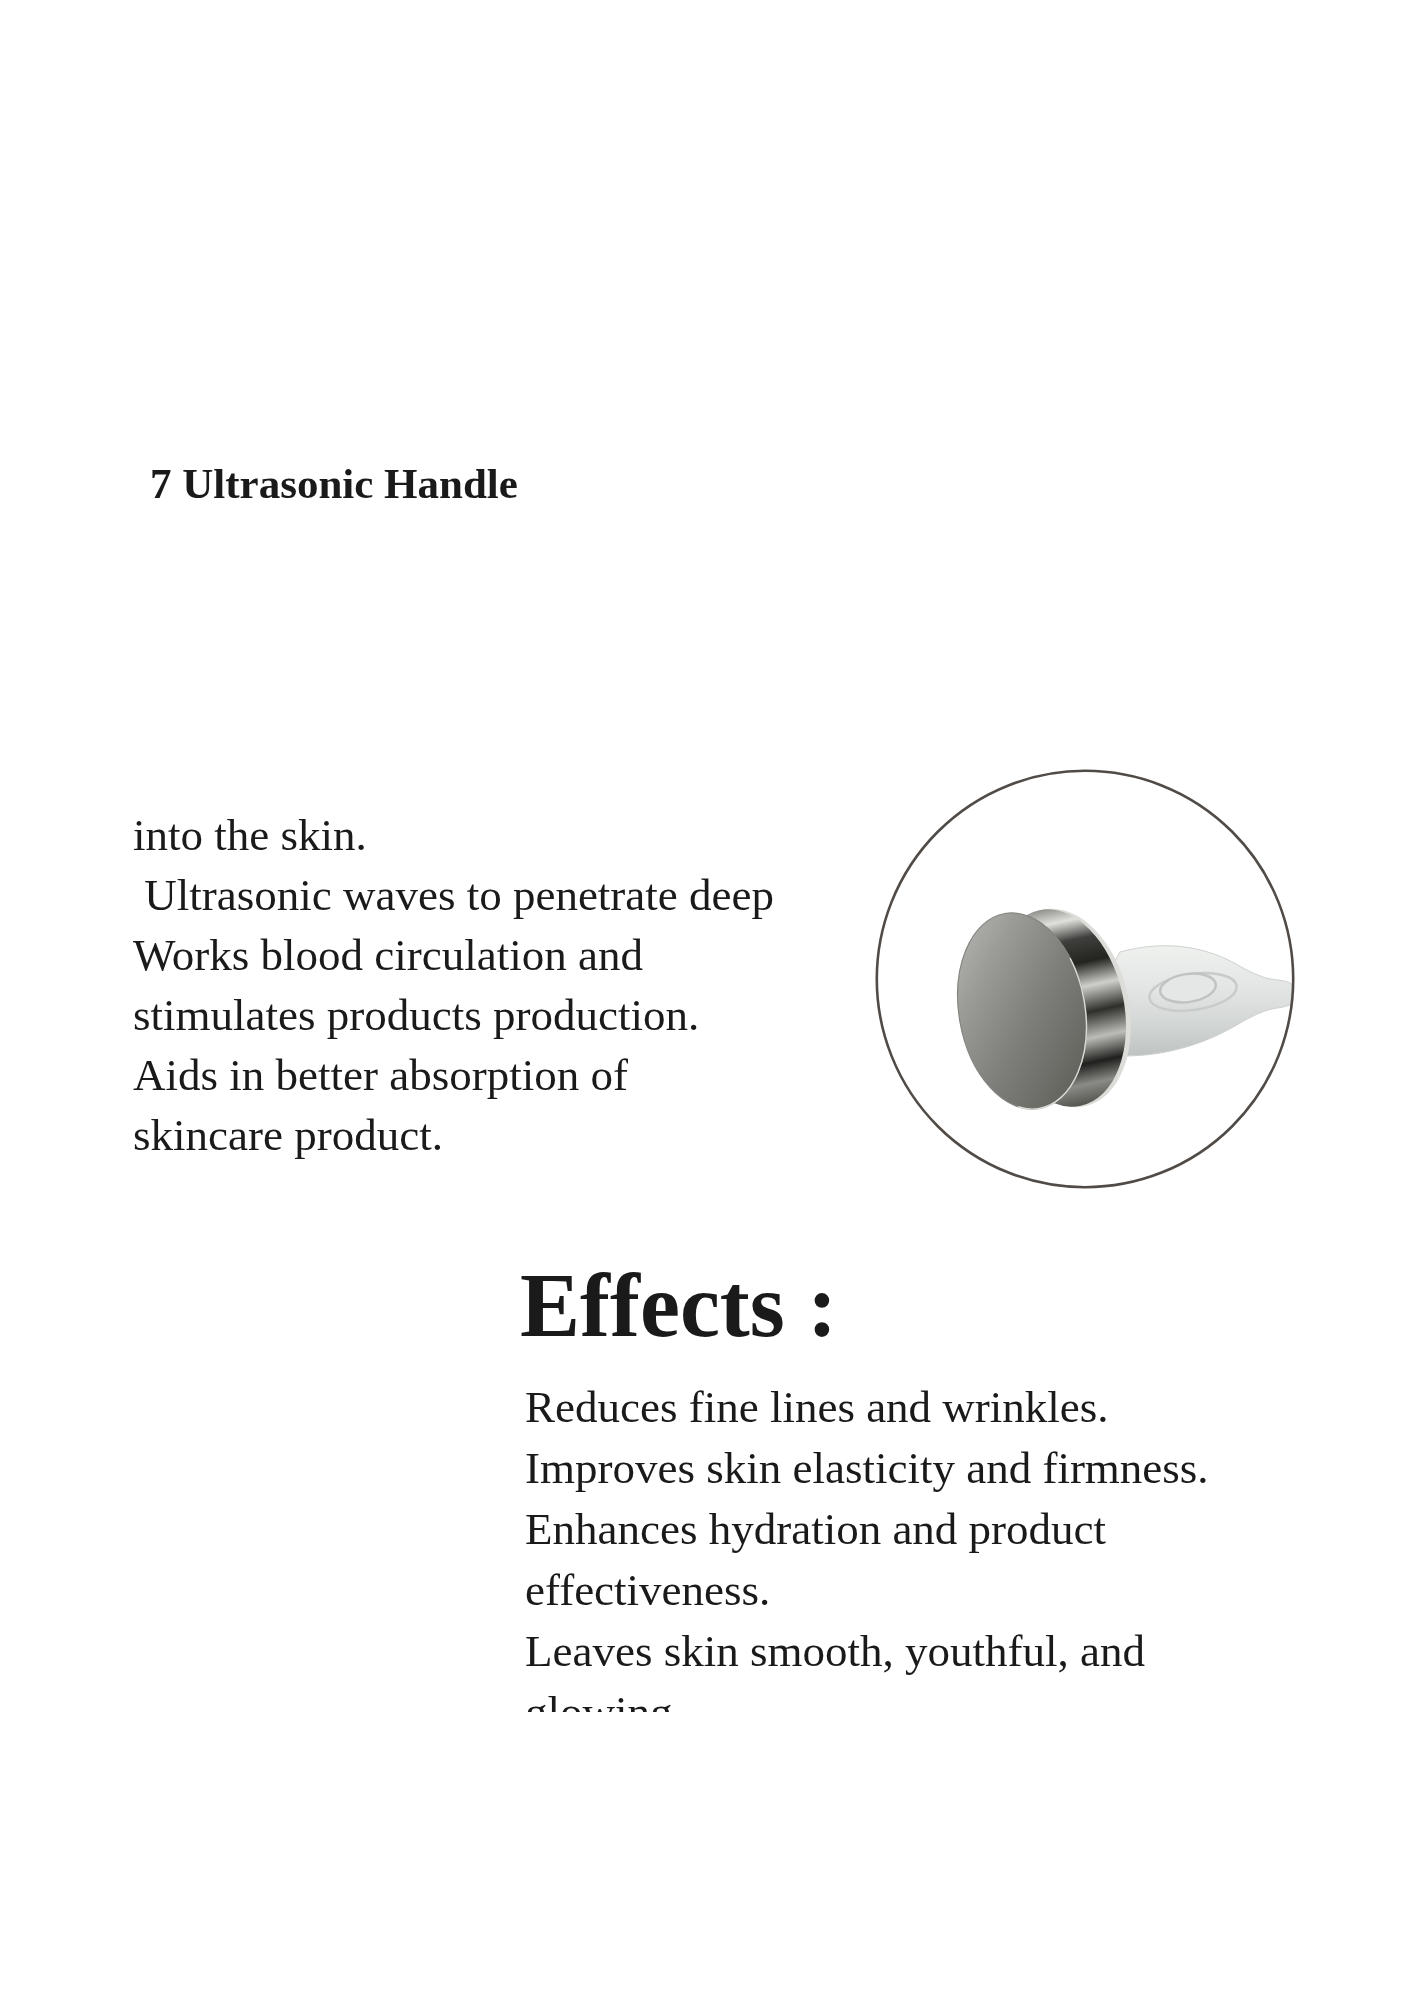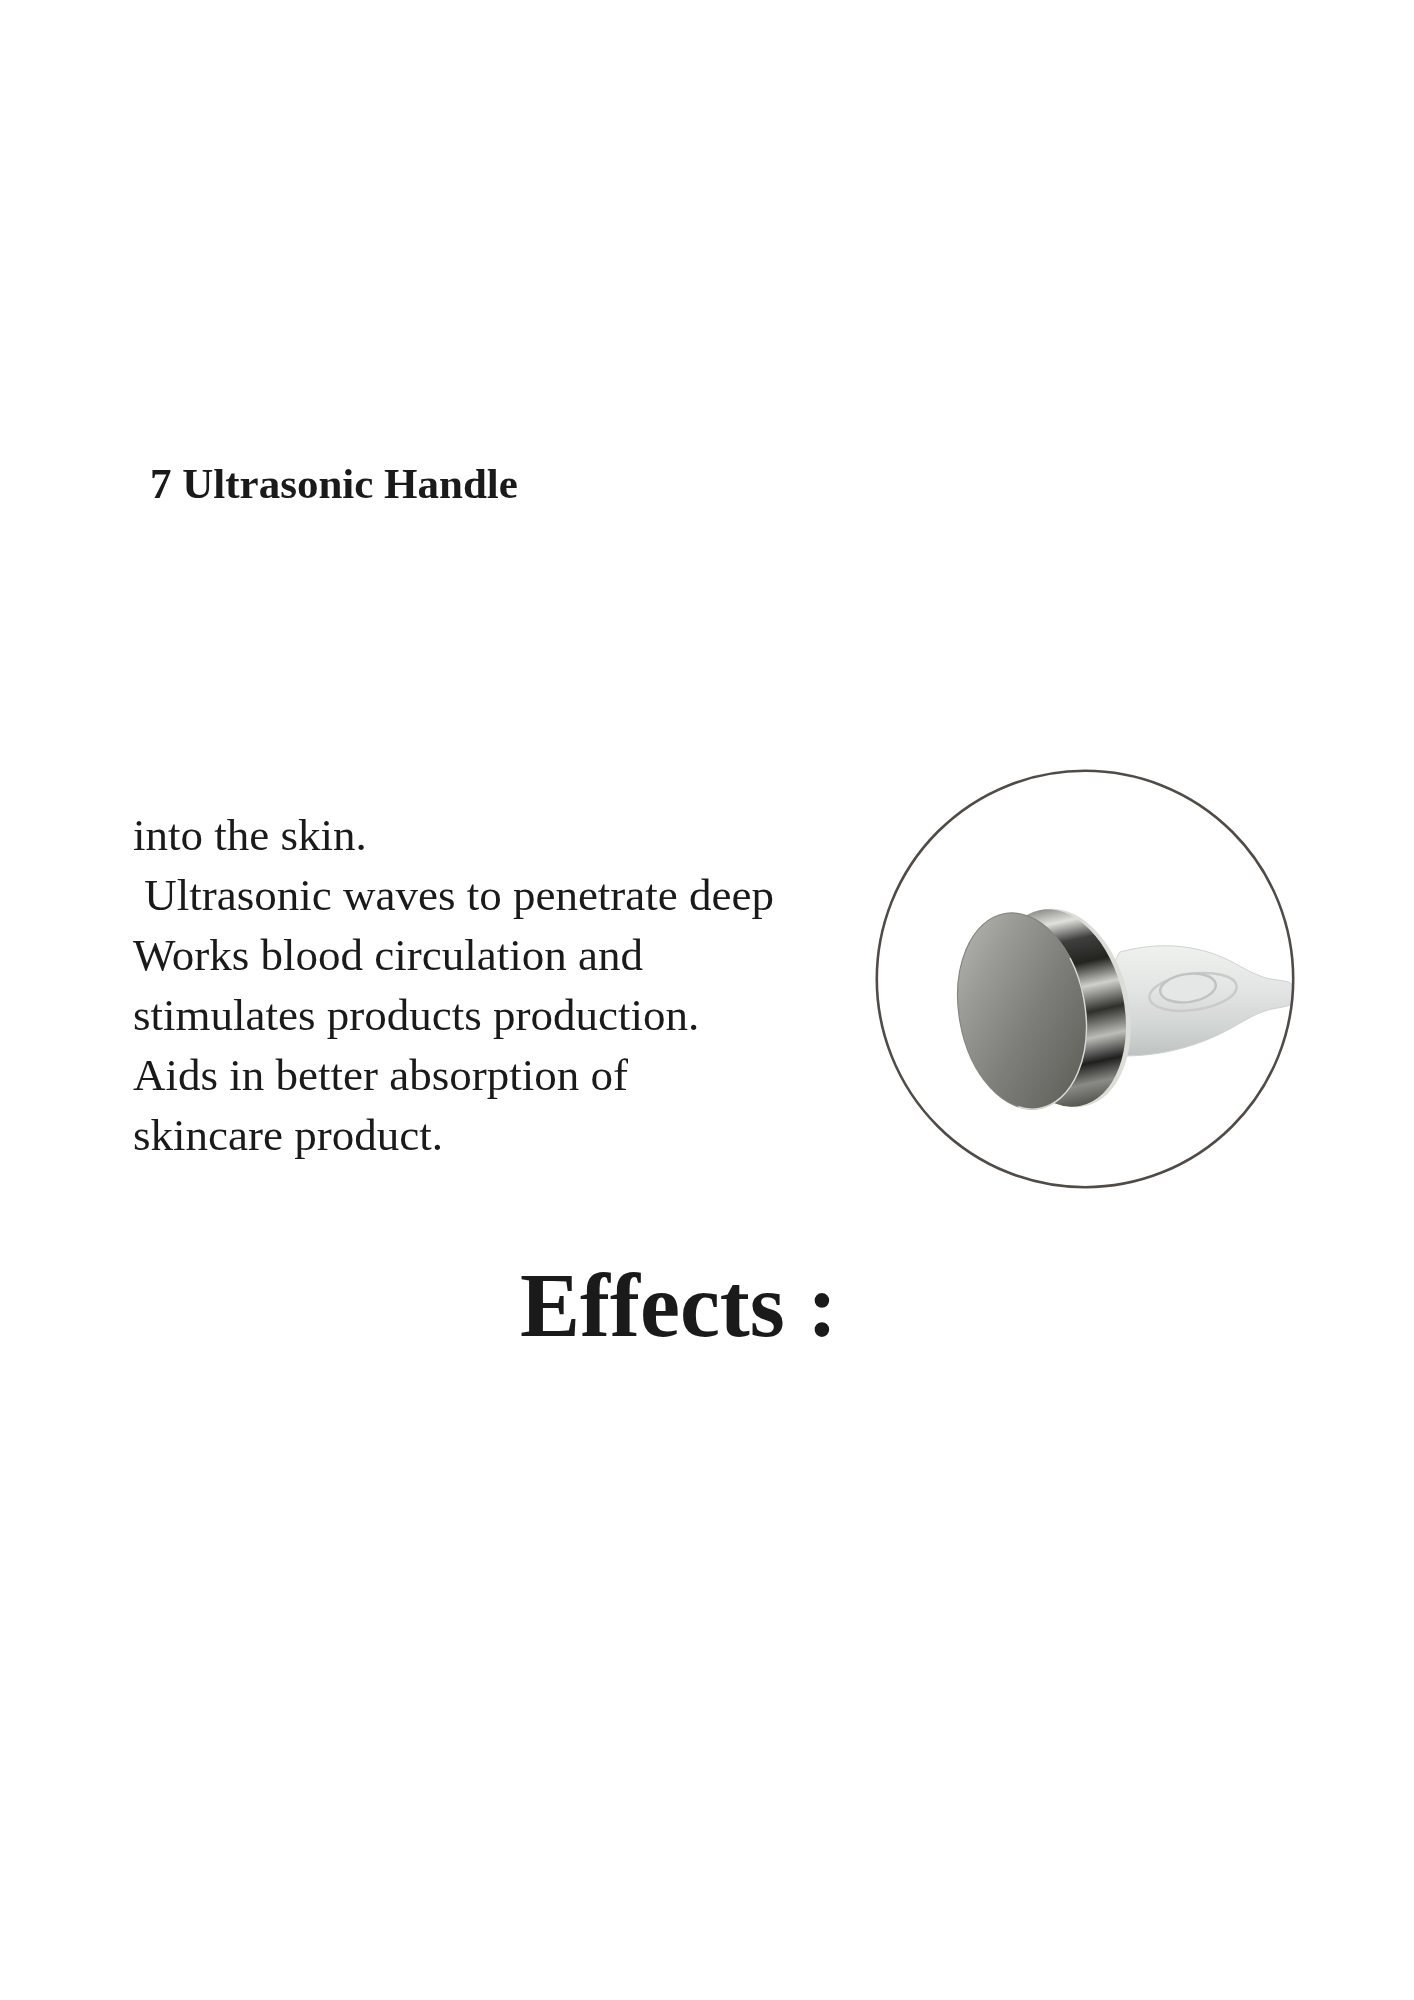--- a/index.html
+++ b/index.html
@@ -116,14 +116,22 @@
 
         <ellipse cx="148" cy="243" rx="63" ry="99" transform="rotate(-10 148 243)" fill="none" stroke="#d9dad6" stroke-width="1.4" stroke-dasharray="150 320"></ellipse>
       </g>
 
       <circle cx="211" cy="211" r="208.2" fill="none" stroke-width="2.6" stroke="#504b46"></circle>
     </svg>
   </figure>
 
   <div class="effects-heading">Effects :</div>
 
+  <div class="body-par effects-par">
+    <div class="text-line">Reduces fine lines and wrinkles.</div>
+    <div class="text-line">Improves skin elasticity and firmness.</div>
+    <div class="text-line">Enhances hydration and product</div>
+    <div class="text-line">effectiveness.</div>
+    <div class="text-line">Leaves skin smooth, youthful, and</div>
+    <div class="text-line">glowing.</div>
+  </div>
 
 </div>
 
 </body></html>

